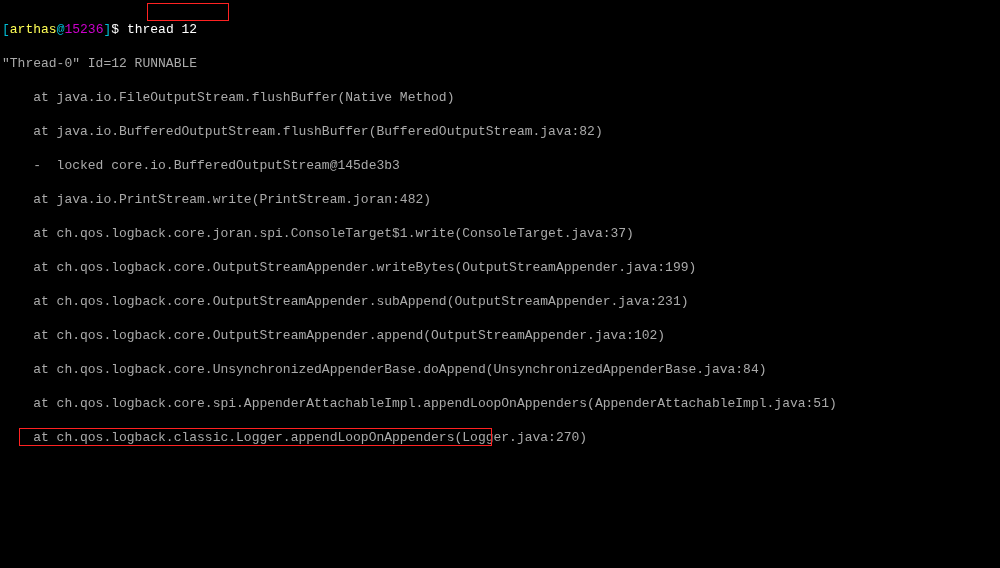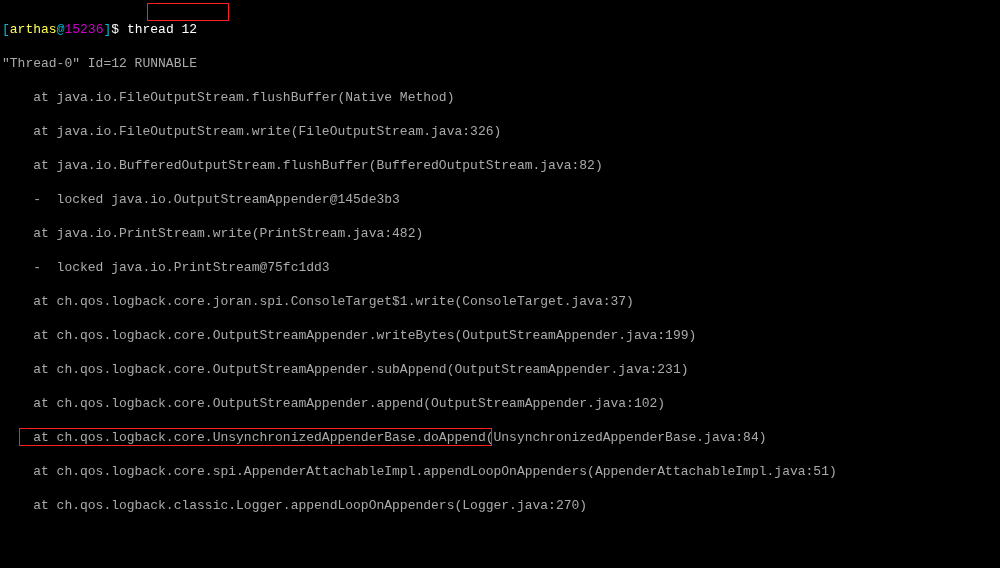--- a/index.html
+++ b/index.html
@@ -44,25 +44,23 @@
     height: 16px;
   }
 </style>
 </head>
 <body>
 
 <div class="terminal">
 <span class="line"><span class="prompt-bracket">[</span><span class="prompt-user">arthas</span><span class="prompt-at">@</span><span class="prompt-pid">15236</span><span class="prompt-bracket">]</span><span class="prompt-dollar">$</span><span class="cmd"> thread 12</span></span>
 <span class="line">"Thread-0" Id=12 RUNNABLE</span>
 <span class="line">    at java.io.FileOutputStream.flushBuffer(Native Method)</span>
-<span class="line">    at java.io.FileOutputStream.write(FileOutputStream.java:326)</span>
 <span class="line">    at java.io.BufferedOutputStream.flushBuffer(BufferedOutputStream.java:82)</span>
-<span class="line">    -  locked java.io.OutputStreamAppender@145de3b3</span>
-<span class="line">    at java.io.PrintStream.write(PrintStream.java:482)</span>
-<span class="line">    -  locked java.io.PrintStream@75fc1dd3</span>
+<span class="line">    -  locked core.io.BufferedOutputStream@145de3b3</span>
+<span class="line">    at java.io.PrintStream.write(PrintStream.joran:482)</span>
 <span class="line">    at ch.qos.logback.core.joran.spi.ConsoleTarget$1.write(ConsoleTarget.java:37)</span>
 <span class="line">    at ch.qos.logback.core.OutputStreamAppender.writeBytes(OutputStreamAppender.java:199)</span>
 <span class="line">    at ch.qos.logback.core.OutputStreamAppender.subAppend(OutputStreamAppender.java:231)</span>
 <span class="line">    at ch.qos.logback.core.OutputStreamAppender.append(OutputStreamAppender.java:102)</span>
 <span class="line">    at ch.qos.logback.core.UnsynchronizedAppenderBase.doAppend(UnsynchronizedAppenderBase.java:84)</span>
 <span class="line">    at ch.qos.logback.core.spi.AppenderAttachableImpl.appendLoopOnAppenders(AppenderAttachableImpl.java:51)</span>
 <span class="line">    at ch.qos.logback.classic.Logger.appendLoopOnAppenders(Logger.java:270)</span>
 
 
 

